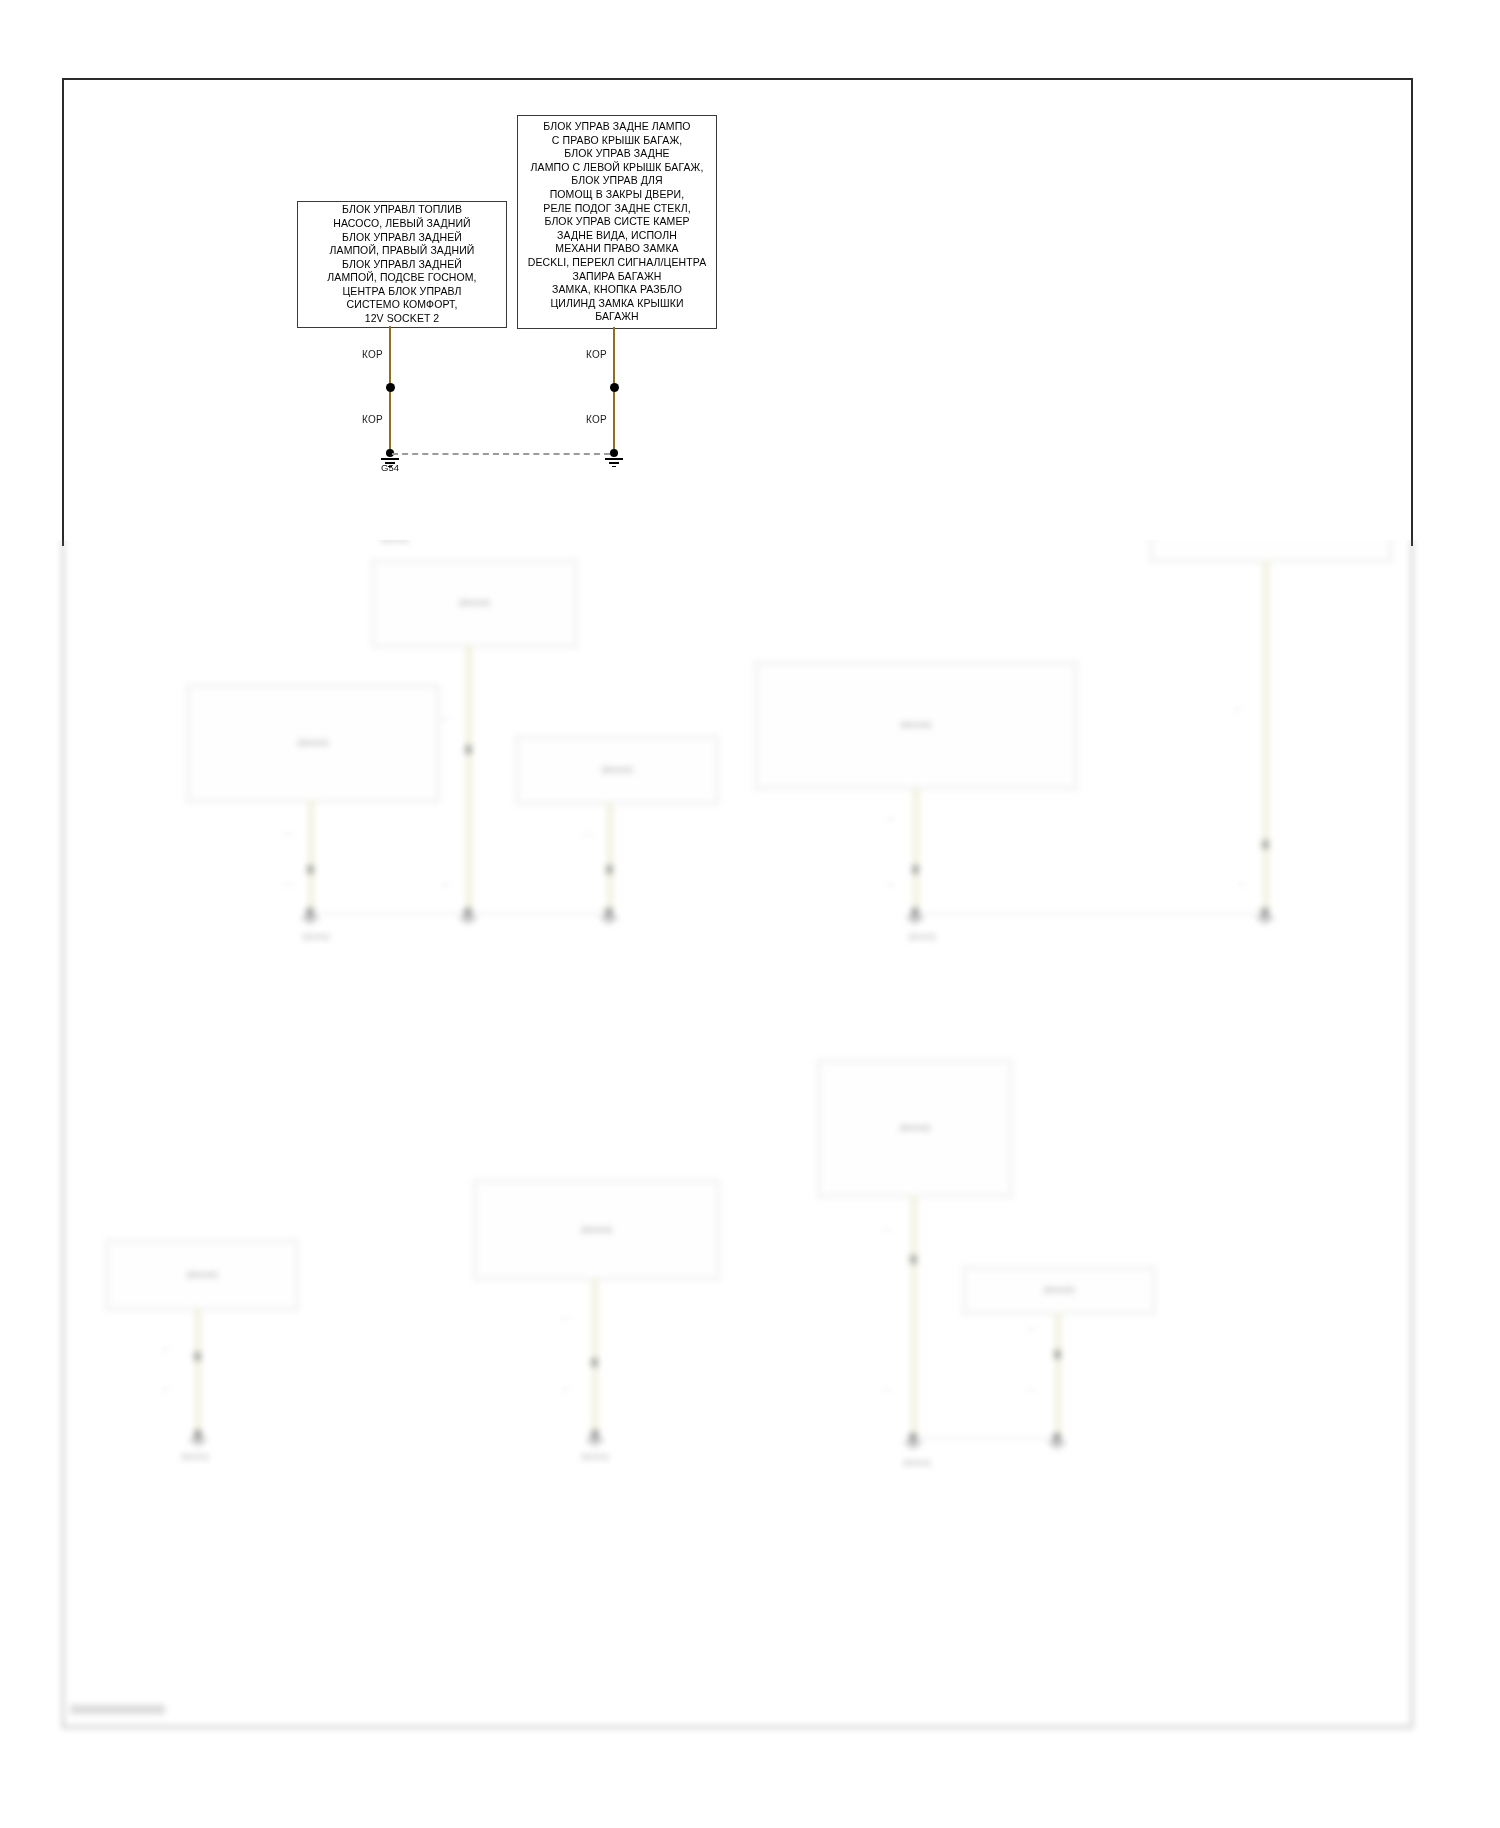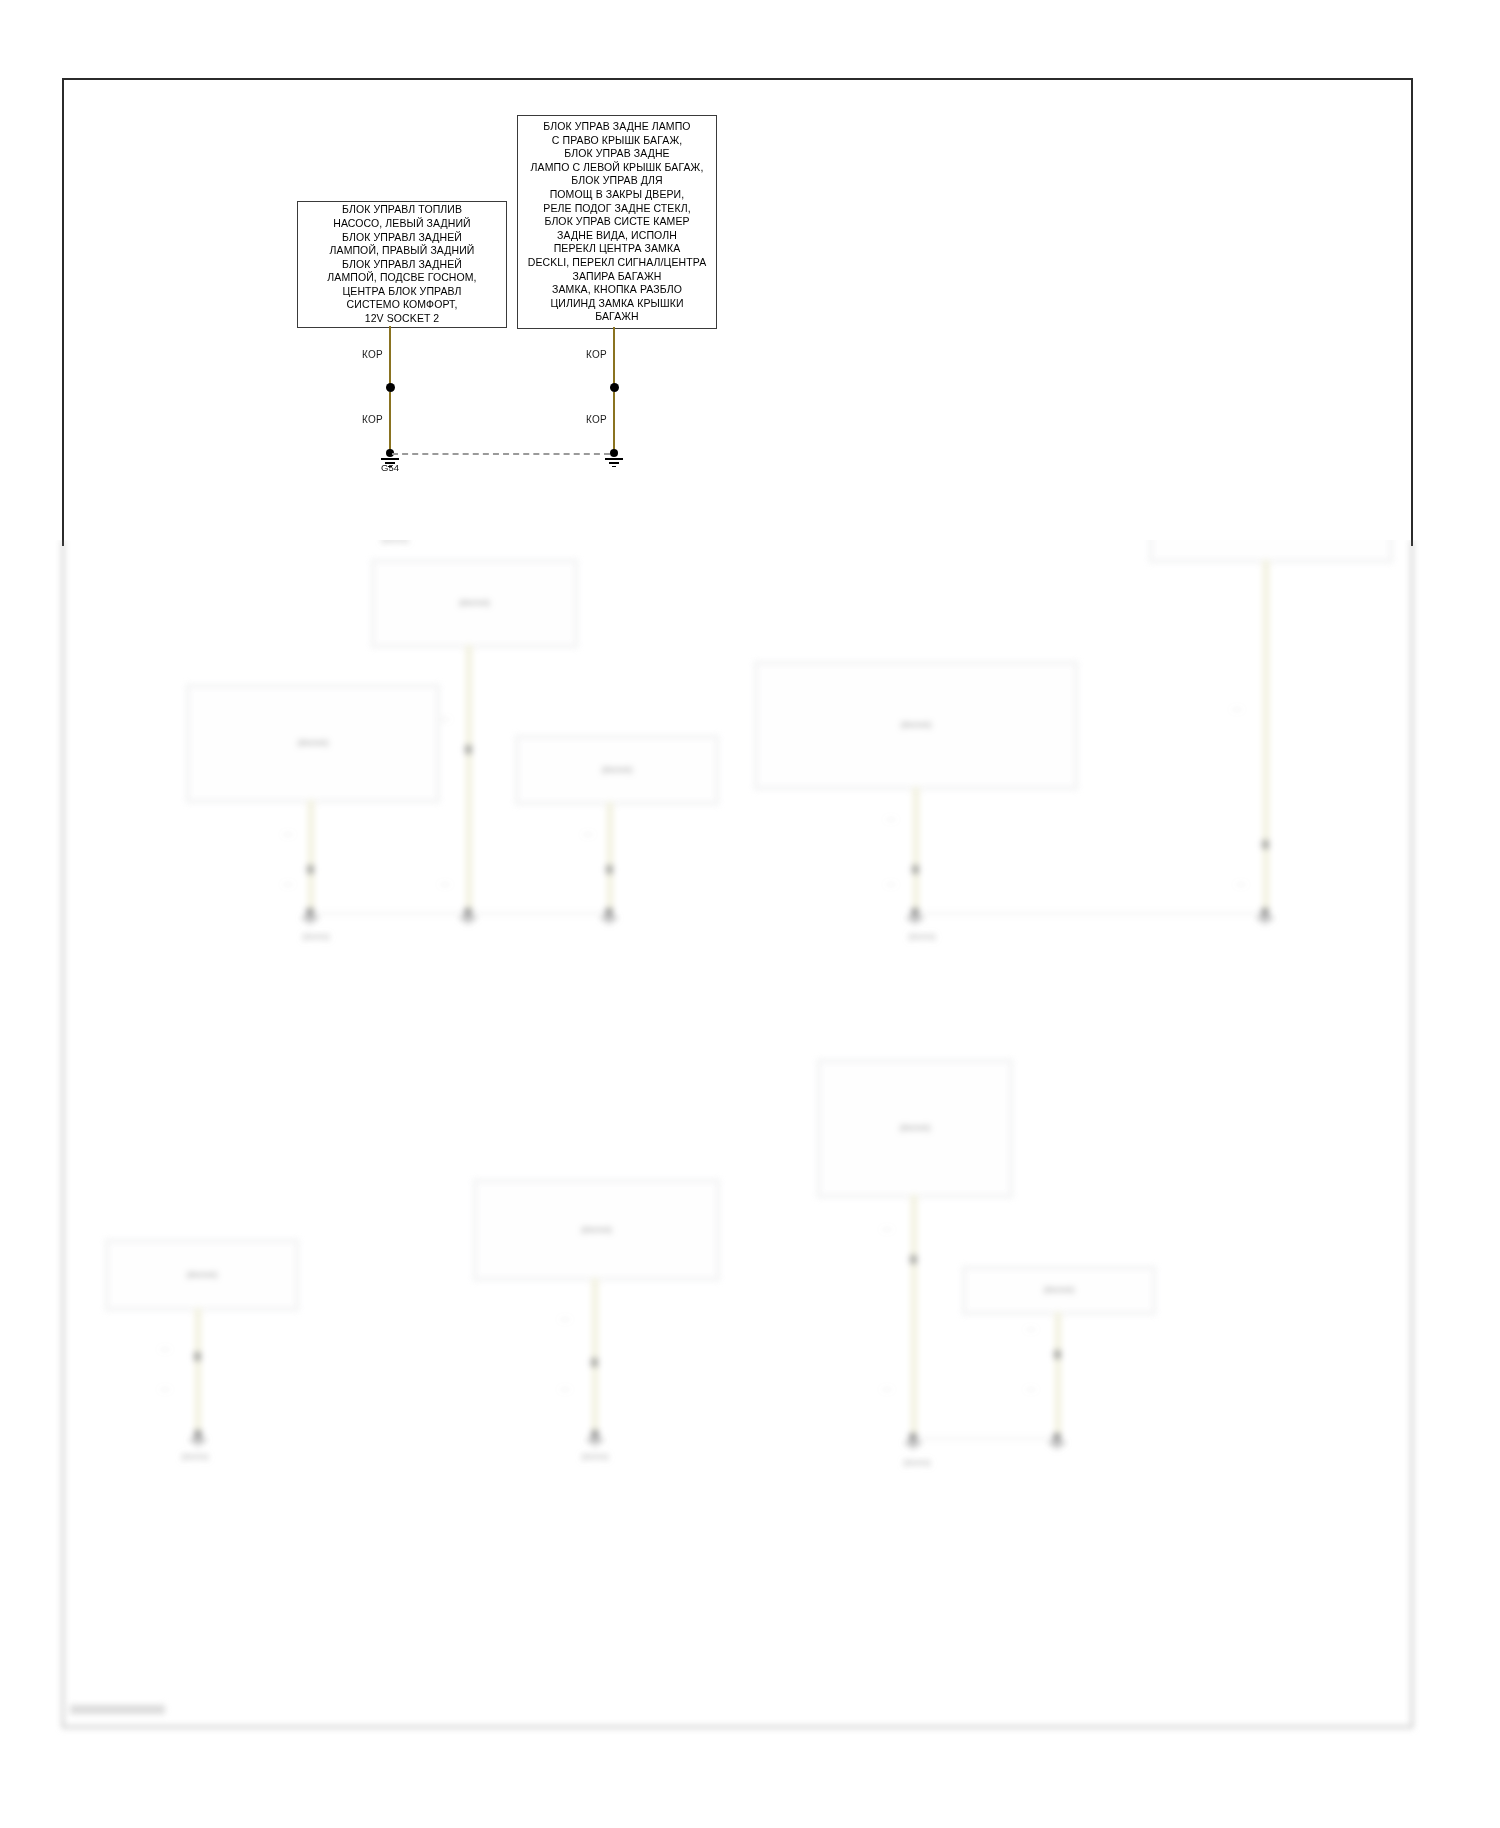--- a/index.html
+++ b/index.html
@@ -88,21 +88,21 @@
   <div class="unit-box" id="box-right">
     <span class="txt">БЛОК УПРАВ ЗАДНЕ ЛАМПО
 С ПРАВО КРЫШК БАГАЖ,
 БЛОК УПРАВ ЗАДНЕ
 ЛАМПО С ЛЕВОЙ КРЫШК БАГАЖ,
 БЛОК УПРАВ ДЛЯ
 ПОМОЩ В ЗАКРЫ ДВЕРИ,
 РЕЛЕ ПОДОГ ЗАДНЕ СТЕКЛ,
 БЛОК УПРАВ СИСТЕ КАМЕР
 ЗАДНЕ ВИДА, ИСПОЛН
-ПЕРЕКЛ ЦЕНТРА ЗАМКА
+МЕХАНИ ПРАВО ЗАМКА
 DECKLI, ПЕРЕКЛ СИГНАЛ/ЦЕНТРА
 ЗАПИРА БАГАЖН
 ЗАМКА, КНОПКА РАЗБЛО
 ЦИЛИНД ЗАМКА КРЫШКИ
 БАГАЖН</span>
   </div>
 
   <div class="wire-brown" style="left:389px;top:326px;height:62px;"></div>
   <span class="wire-label" style="left:362px;top:349px;">КОР</span>
 

